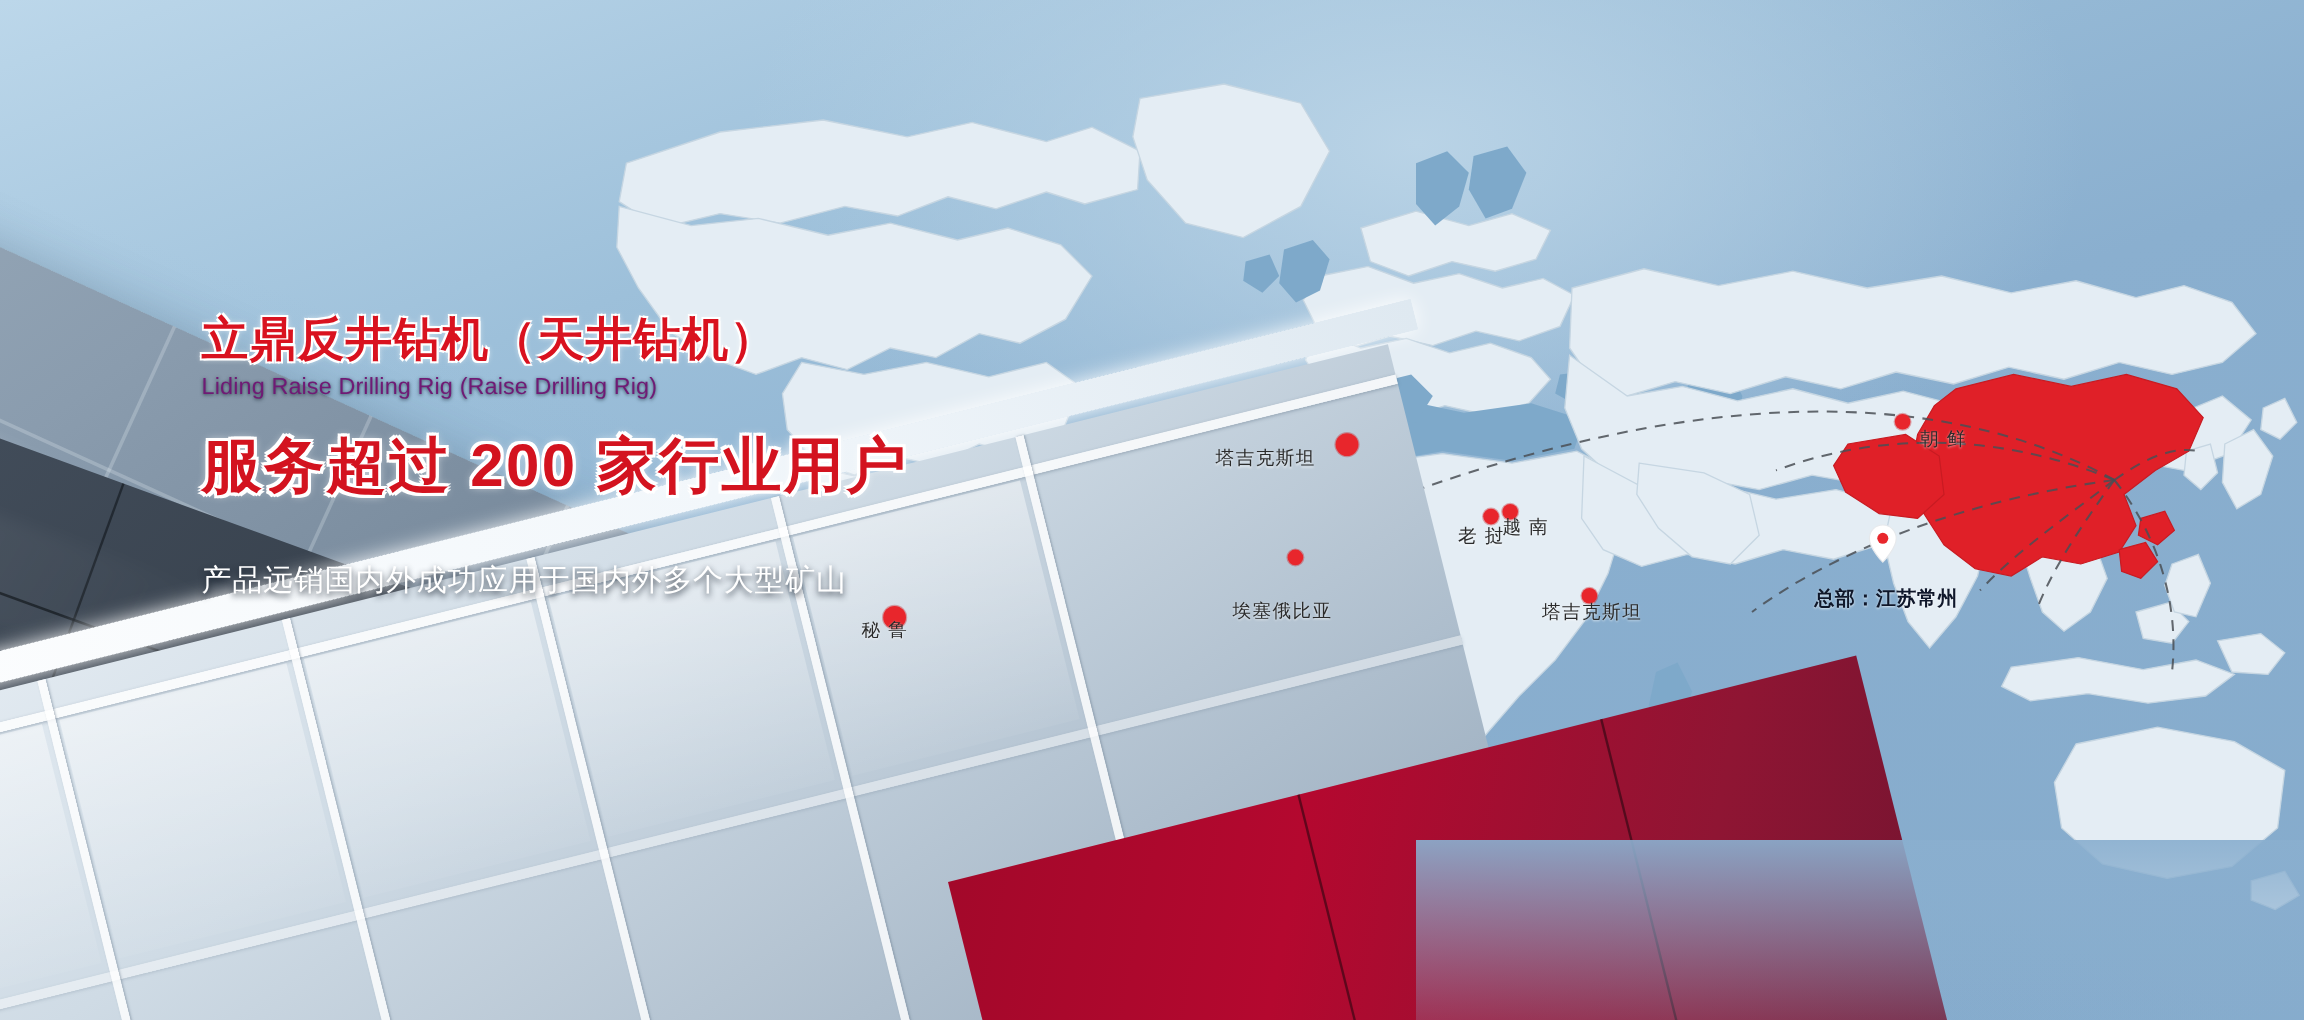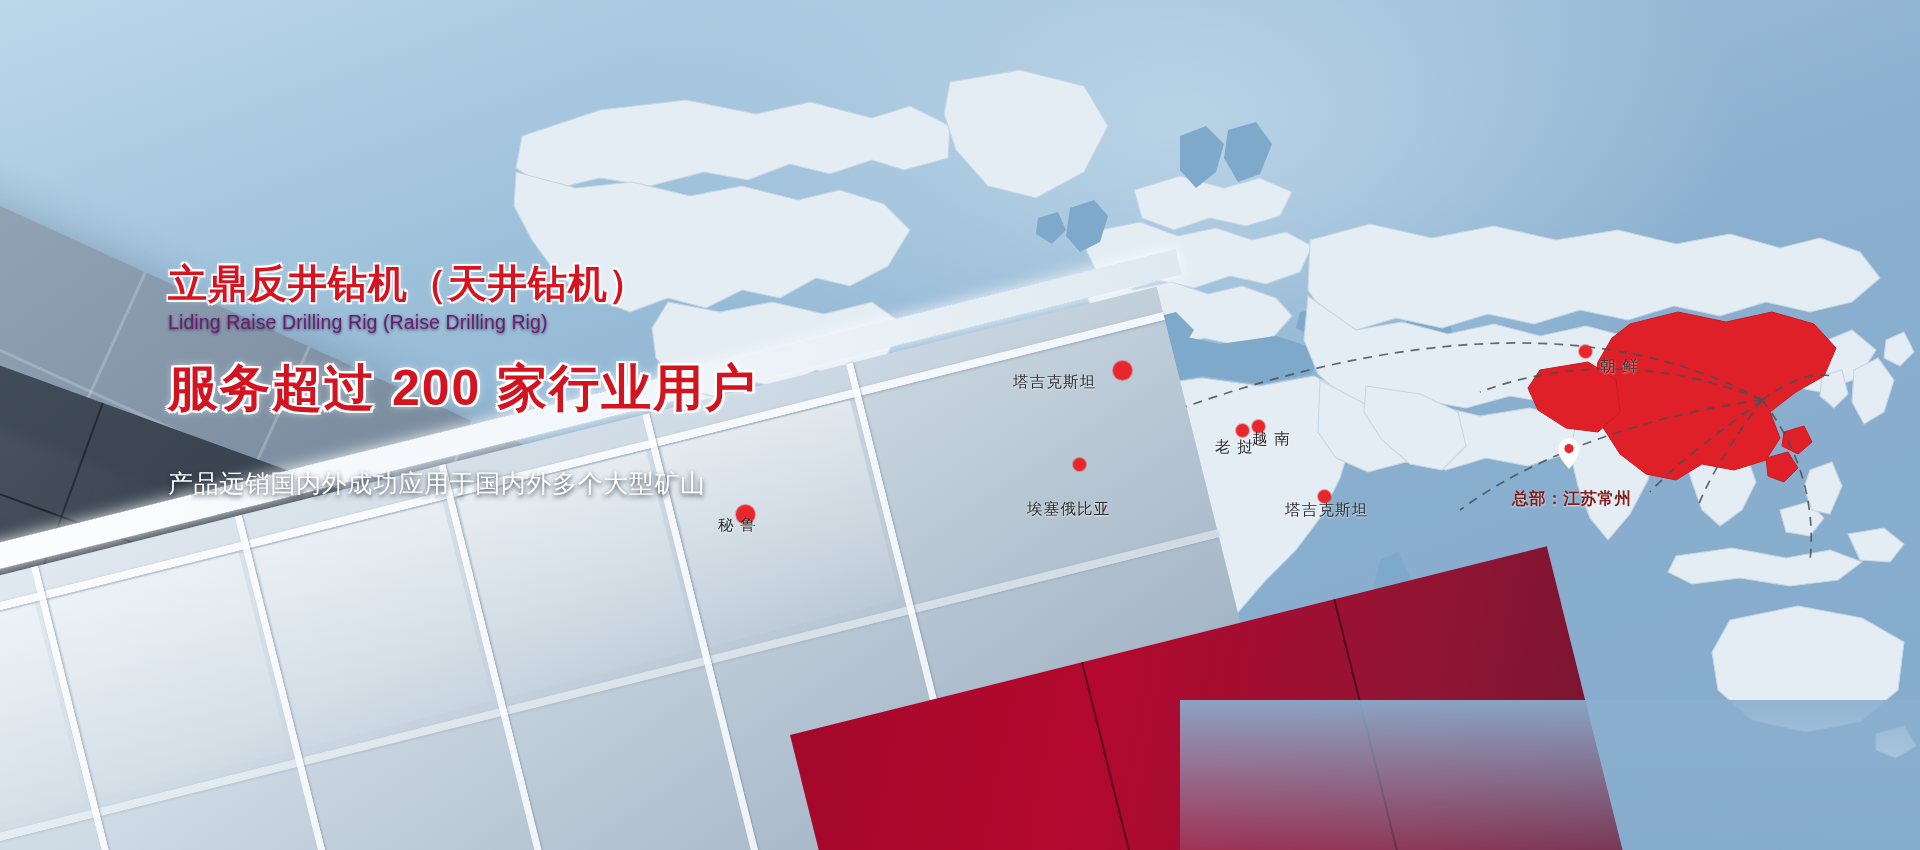--- a/index.html
+++ b/index.html
@@ -161,21 +161,21 @@
     position:absolute;
     font-size:15.5px;
     color:#2b2b2b;
     white-space:nowrap;
     letter-spacing:1.2px;
     text-shadow:0 1px 2px rgba(255,255,255,.75);
   }
   .mlabel.hq{
     font-weight:bold;
     font-size:16.5px;
-    color:#7f1d1d;
+    color:#0f172a;
     letter-spacing:.6px;
   }
   .pin{position:absolute;width:26px;height:34px;}
 </style>
 </head>
 <body>
 
 <div id="banner">
 
   <div class="sky"></div>

